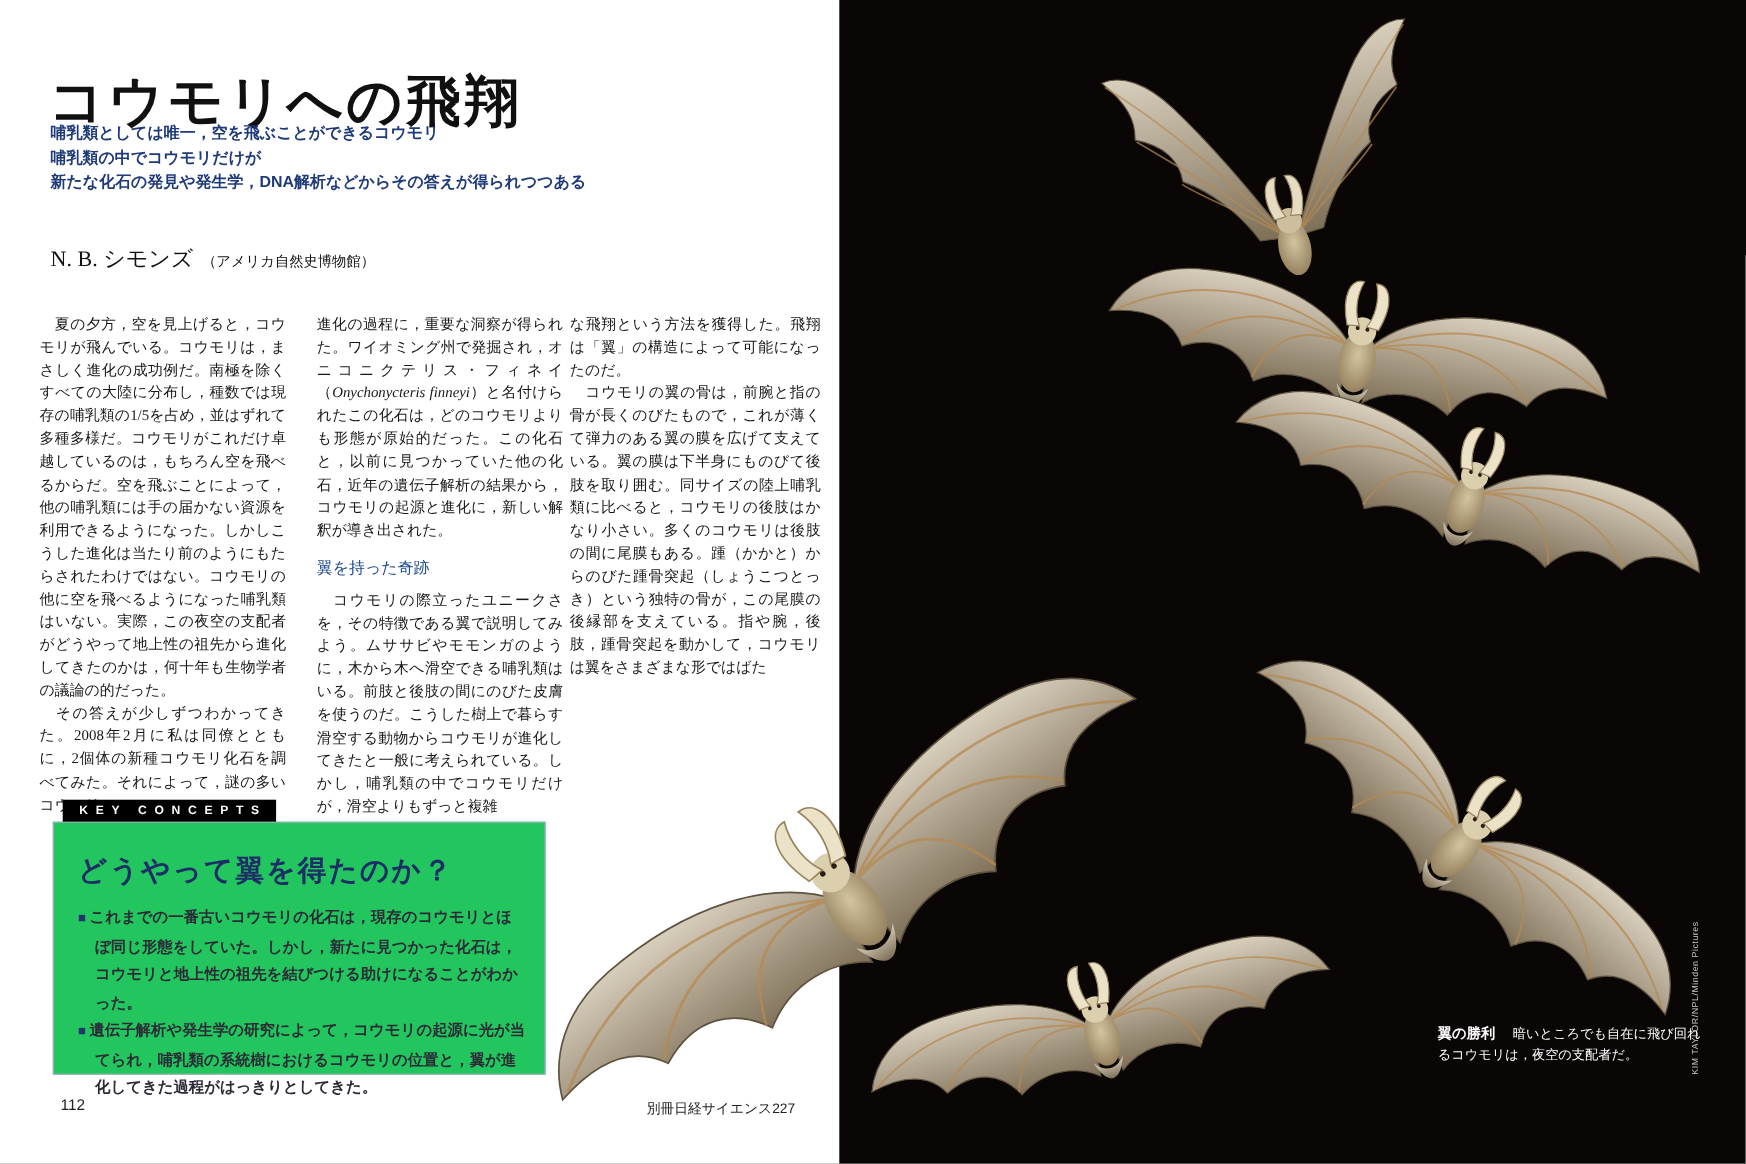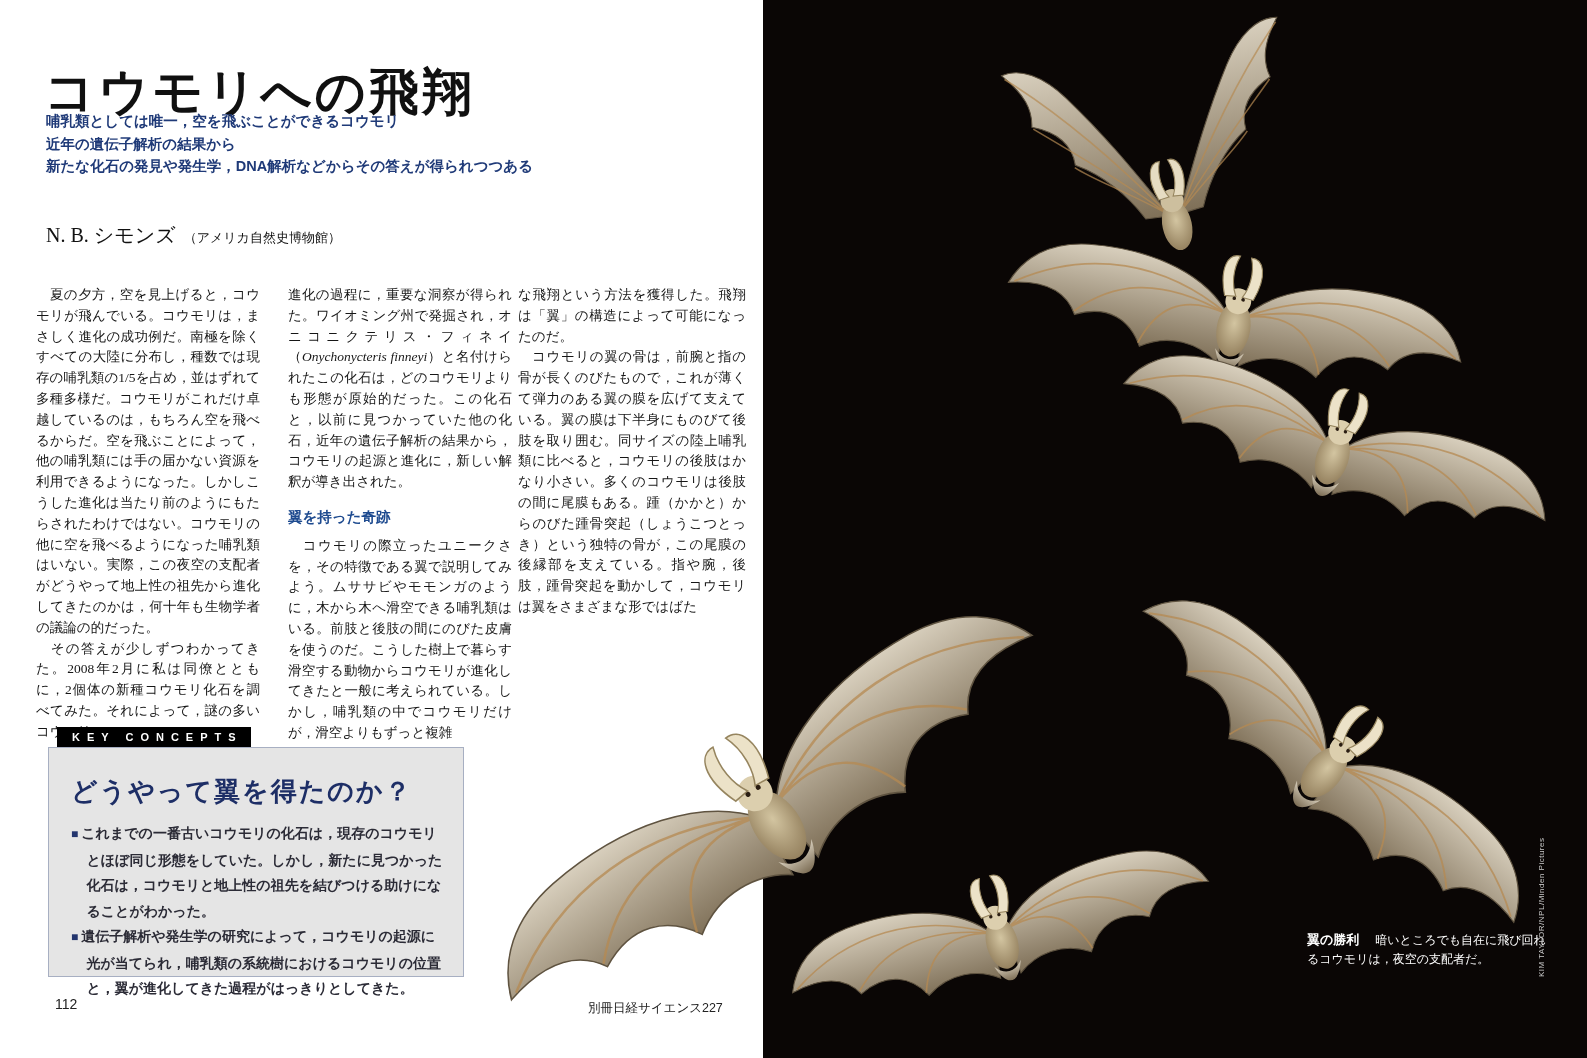--- a/index.html
+++ b/index.html
@@ -31,28 +31,28 @@
     font-family:"Liberation Serif","DejaVu Serif",serif;
     font-size:13.5px;line-height:20.8px;color:#161616;
     text-align:justify;
   }
   .col p{margin:0;}
   #col1{left:36px;}
   #col2{left:288px;}
   #col3{left:518px;width:228px;}
   .subhead{
     font-family:"Liberation Sans","DejaVu Sans",sans-serif;
-    font-weight:bold;font-size:14.5px;color:#1d4a8f;
+    font-weight:normal;font-size:14.5px;color:#1d4a8f;
     margin:14px 0 8px 0 !important;
   }
 
   
   .kc-box{
-    position:absolute;left:48px;top:747px;width:416px;height:230px;
-    background:#e5e5e5;border:1px solid #a7afc2;box-sizing:border-box;
+    position:absolute;left:48px;top:747px;width:448px;height:230px;
+    background:#22c55e;border:1px solid #a7afc2;box-sizing:border-box;
   }
   .kc-label{
     position:absolute;left:57px;top:727px;
     background:#000;color:#fff;
     font-weight:bold;font-size:11px;letter-spacing:7px;
     padding:4px 8px 4px 15px;
   }
   .kc-title{
     margin:26px 20px 12px 22px;
     font-family:"Liberation Serif","DejaVu Serif",serif;
@@ -139,21 +139,21 @@
     <use href="#batS" transform="translate(1330,765) rotate(40) scale(1.18)"></use>
     <use href="#batS" transform="translate(1000,935) rotate(-15) scale(1.05)"></use>
   </g>
   <use href="#batS" transform="translate(770,815) rotate(-35) scale(1.55)"></use>
 </svg>
 
 <h1 class="article-title">コウモリへの飛翔</h1>
 
 <div class="subtitle">
   <div>哺乳類としては唯一，空を飛ぶことができるコウモリ</div>
-  <div>近年の遺伝子解析の結果から</div>
+  <div>哺乳類の中でコウモリだけが</div>
   <div>新たな化石の発見や発生学，DNA解析などからその答えが得られつつある</div>
 </div>
 
 <div class="author-line">
   <span class="name">N. B. シモンズ</span>
   <span class="affil">（アメリカ自然史博物館）</span>
 </div>
 
 <div class="col" id="col1">
   <p>　夏の夕方，空を見上げると，コウモリが飛んでいる。コウモリは，まさしく進化の成功例だ。南極を除くすべての大陸に分布し，種数では現存の哺乳類の1/5を占め，並はずれて多種多様だ。コウモリがこれだけ卓越しているのは，もちろん空を飛べるからだ。空を飛ぶことによって，他の哺乳類には手の届かない資源を利用できるようになった。しかしこうした進化は当たり前のようにもたらされたわけではない。コウモリの他に空を飛べるようになった哺乳類はいない。実際，この夜空の支配者がどうやって地上性の祖先から進化してきたのかは，何十年も生物学者の議論の的だった。</p>

